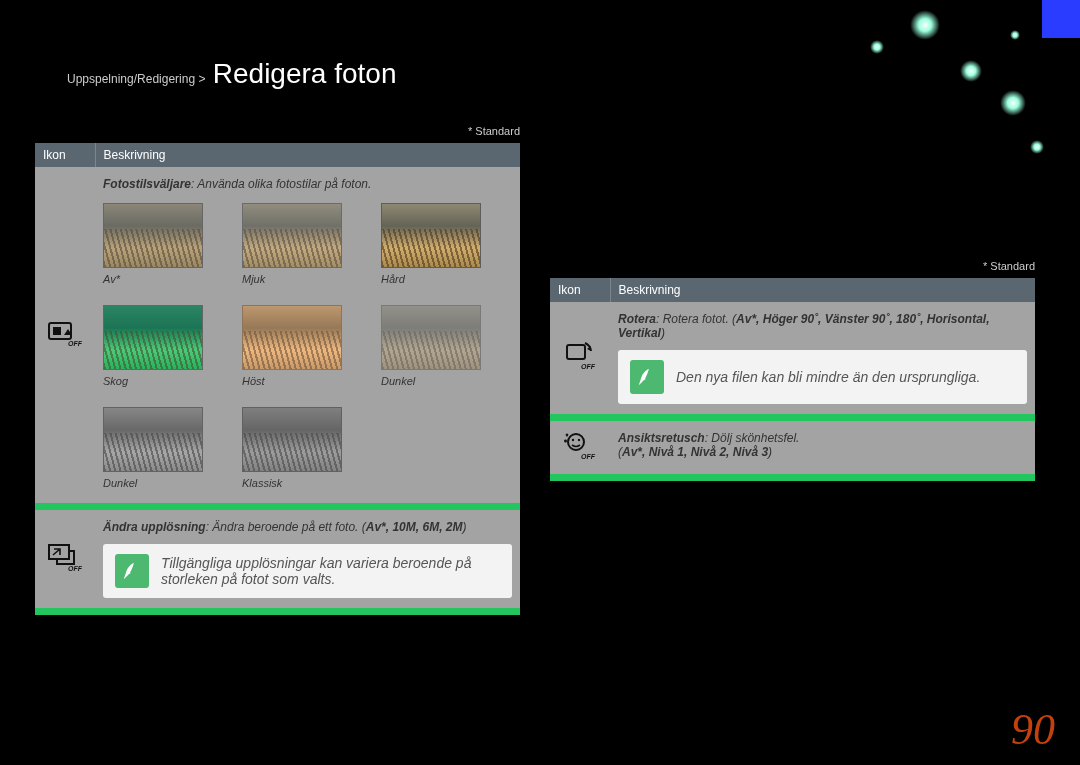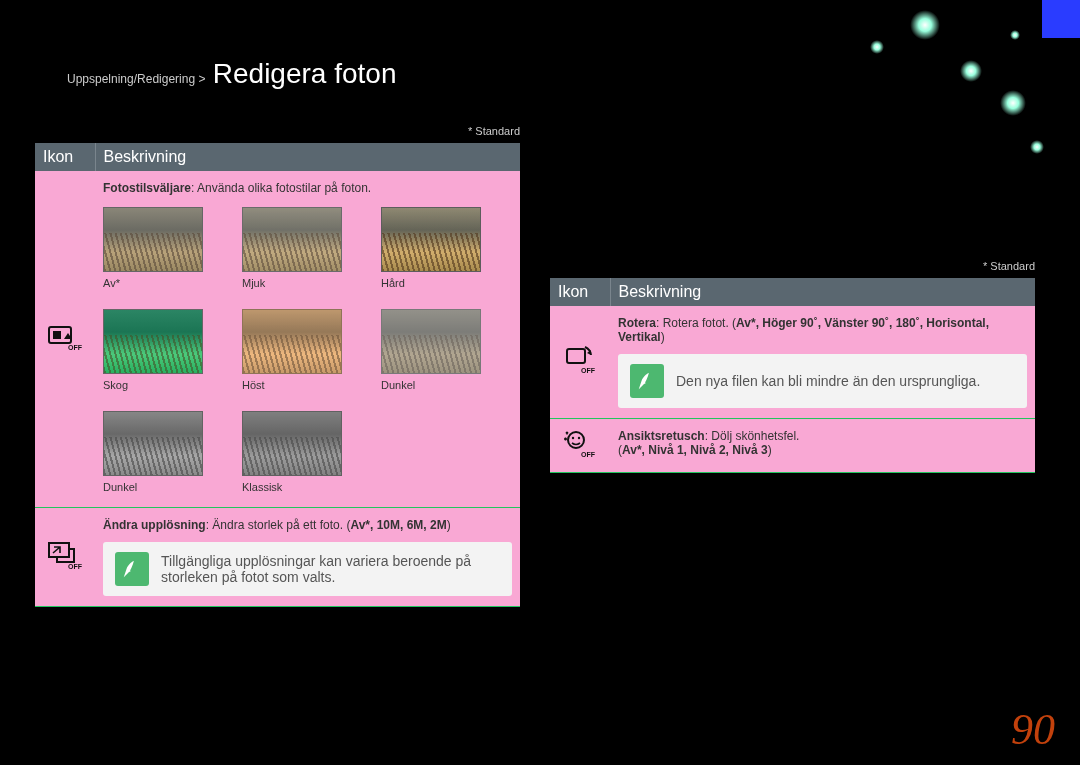--- a/index.html
+++ b/index.html
@@ -53,33 +53,34 @@
   }
   table.ed {
     width:100%;
     border-collapse:collapse;
     background:#fff;
   }
   table.ed thead th {
     background:#5a6770;
     color:#fff;
     font-weight:normal;
-    font-size:16px;
+    font-size:12px;
     text-align:left;
     padding:5px 8px;
     border-right:1px solid #7a858d;
   }
   table.ed thead th:last-child { border-right:none; }
   table.ed td {
-    background:#f9a8d4;
+    background:#a3a3a3;
     color:#333;
     font-size:12px;
     padding:10px 8px;
     vertical-align:top;
-    border-bottom:1px solid #22c55e;
+    border-bottom:7px solid #22c55e;
+    font-style:italic;
   }
   table.ed td.icon-cell {
     width:60px;
     text-align:center;
     vertical-align:middle;
     border-right:none;
   }
   .desc-cell b { font-weight:bold; }
   .thumbs {
     display:flex;
@@ -231,21 +232,21 @@
               <svg width="34" height="28" viewBox="0 0 34 28">
                 <rect x="1" y="1" width="20" height="14" fill="none" stroke="#111" stroke-width="2"></rect>
                 <path d="M9 15 L9 20 L26 20 L26 7 L21 7" fill="none" stroke="#111" stroke-width="2"></path>
                 <path d="M5 11 L12 5 M12 11 L12 5 L6 5" fill="none" stroke="#111" stroke-width="1.6"></path>
                 <text x="20" y="27" font-size="7" font-weight="bold" fill="#111">OFF</text>
               </svg>
             </span>
           </td>
           <td class="desc-cell">
             <span>
-              <b>Ändra upplösning</b><span>: Ändra storlek på ett foto. (</span><b>Av*, 10M, 6M, 2M</b><span>)</span>
+              <b>Ändra upplösning</b><span>: Ändra beroende på ett foto. (</span><b>Av*, 10M, 6M, 2M</b><span>)</span>
             </span>
             <div class="note-box">
               <div class="note-icon">
                 <svg class="pen-svg" viewBox="0 0 24 24">
                     <path d="M3 21 L6 12 C8 6 14 3 14 3 C14 3 13 9 9 15 L3 21 Z M6 12 C10 12 12 15 9 15" fill="#fff"></path>
                   </svg>
               </div>
               <span>Tillgängliga upplösningar kan variera beroende på storleken på fotot som valts.</span>
             </div>
           </td>

